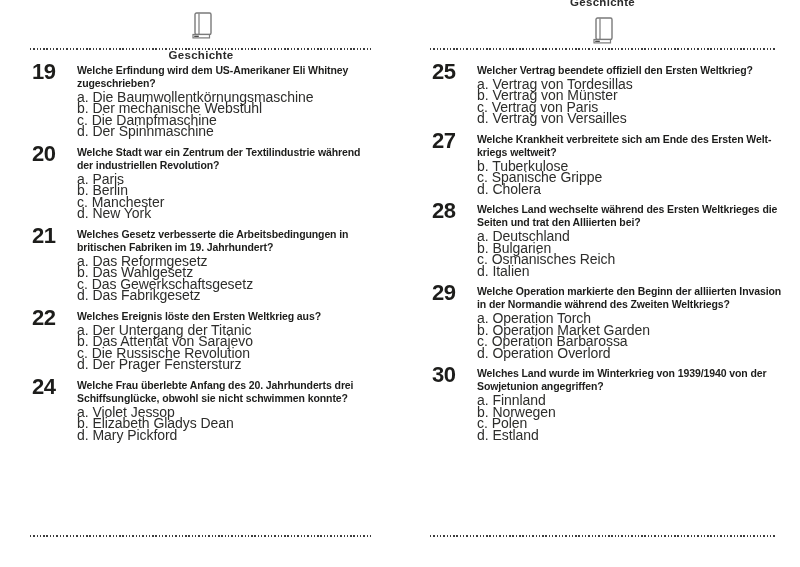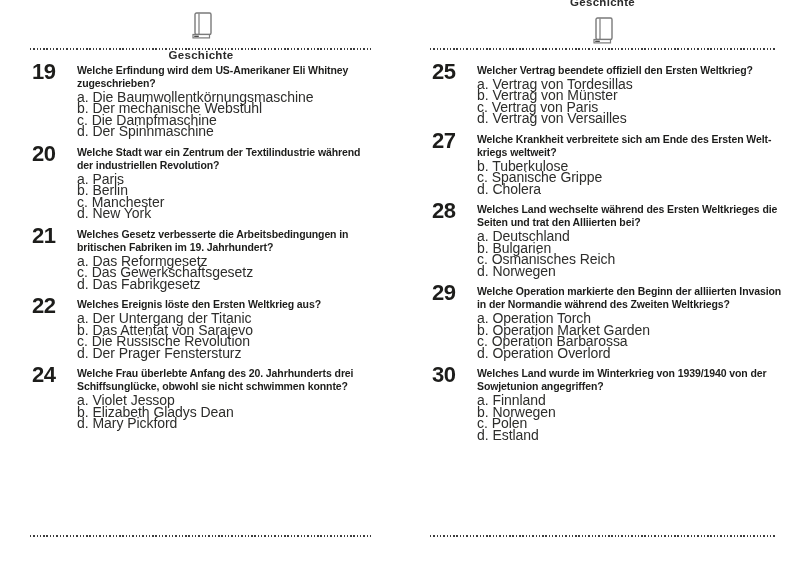--- a/index.html
+++ b/index.html
@@ -134,20 +134,21 @@
     </div>
   </div>
 
   <div class="q">
     <div class="q-num">21</div>
     <div class="q-body">
       <div class="q-text">Welches Gesetz verbesserte die Arbeitsbedingungen in
 britischen Fabriken im 19. Jahrhundert?</div>
       <div class="q-options">
               <div class="q-option">a. Das Reformgesetz</div>
+              <div class="q-option">b. Das Wahlgesetz</div>
               <div class="q-option">c. Das Gewerkschaftsgesetz</div>
               <div class="q-option">d. Das Fabrikgesetz</div>
             </div>
     </div>
   </div>
 
   <div class="q">
     <div class="q-num">22</div>
     <div class="q-body">
       <div class="q-text">Welches Ereignis löste den Ersten Weltkrieg aus?</div>
@@ -220,21 +221,21 @@
 
   <div class="q">
     <div class="q-num">28</div>
     <div class="q-body">
       <div class="q-text">Welches Land wechselte während des Ersten Weltkrieges die
 Seiten und trat den Alliierten bei?</div>
       <div class="q-options">
               <div class="q-option">a. Deutschland</div>
               <div class="q-option">b. Bulgarien</div>
               <div class="q-option">c. Osmanisches Reich</div>
-              <div class="q-option">d. Norwegen</div>
+              <div class="q-option">d. Italien</div>
             </div>
     </div>
   </div>
 
   <div class="q">
     <div class="q-num">29</div>
     <div class="q-body">
       <div class="q-text">Welche Operation markierte den Beginn der alliierten Invasion
 in der Normandie während des Zweiten Weltkriegs?</div>
       <div class="q-options">

